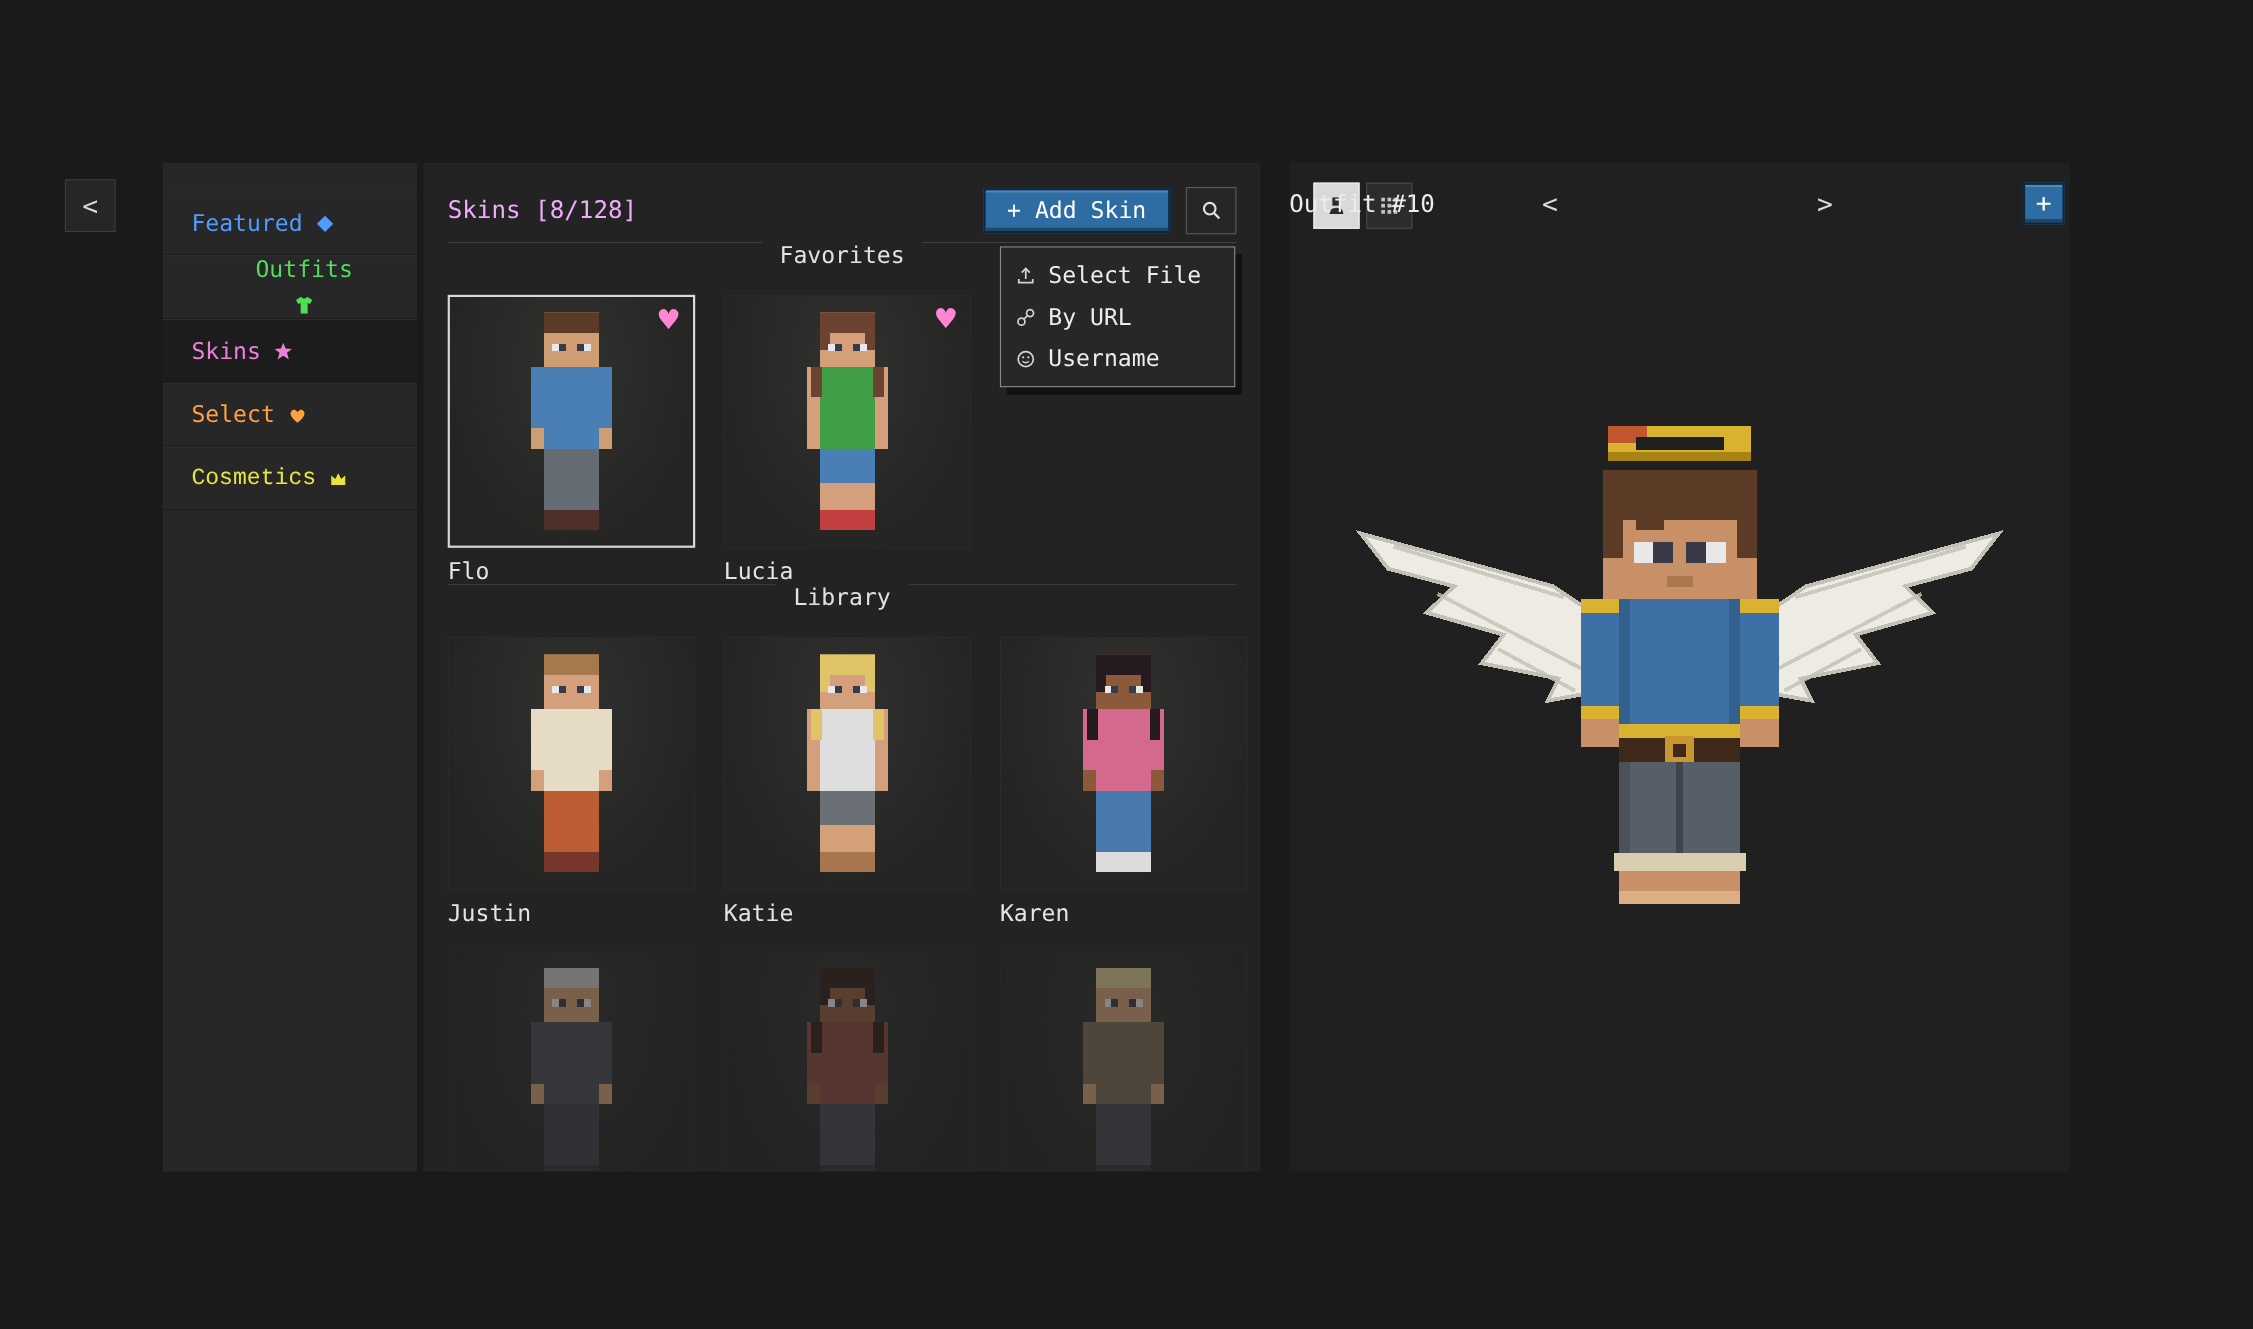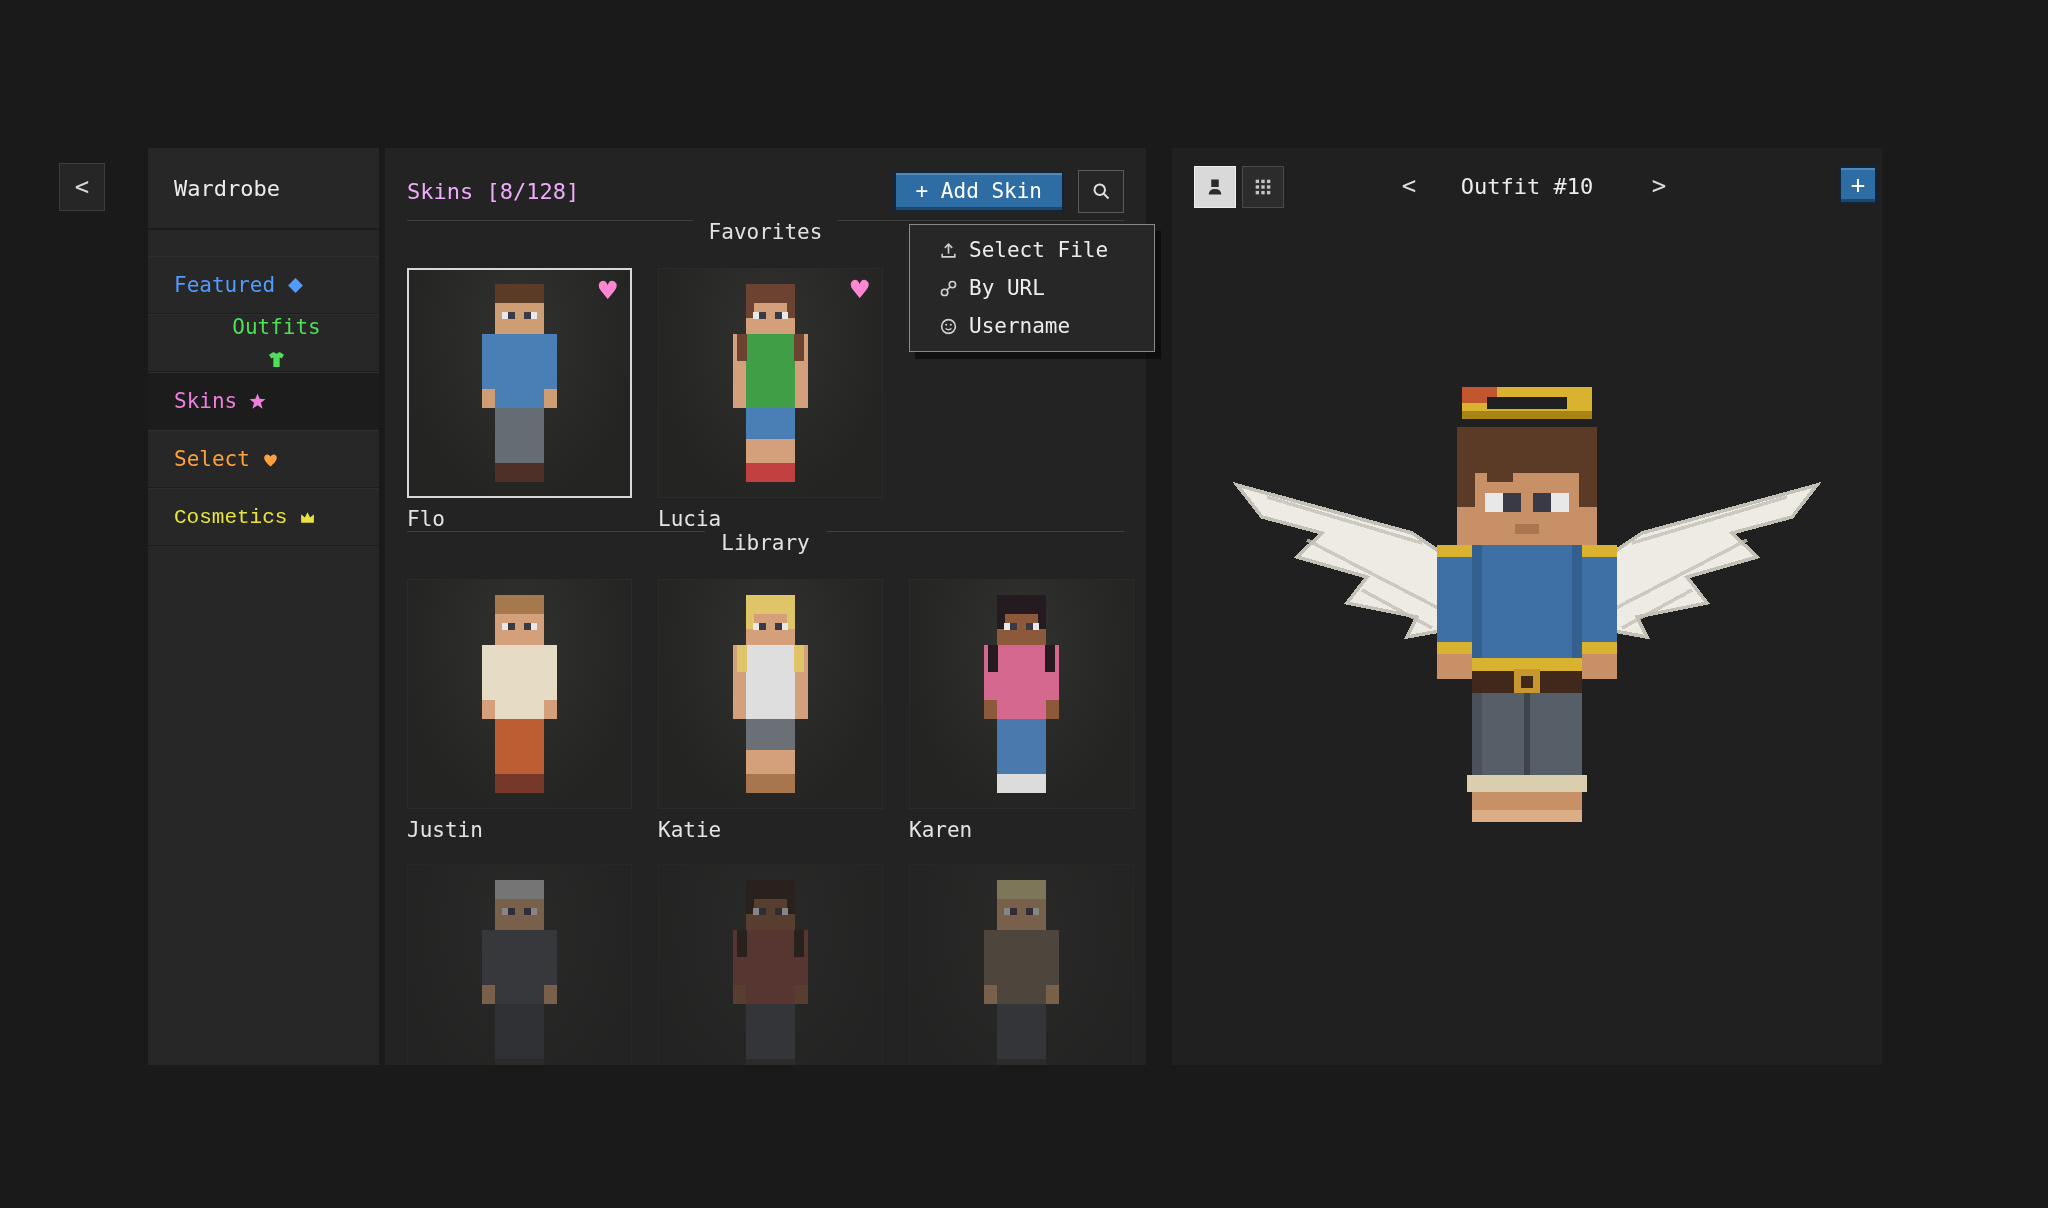--- a/index.html
+++ b/index.html
@@ -39,21 +39,21 @@
     display:flex;align-items:center;
   }
   .icon-btn{
     margin-left:14px;width:44px;height:41px;background:#262626;border:1px solid #5a5a5a;
     display:flex;align-items:center;justify-content:center;cursor:pointer;
   }
   
   .dropdown{
     position:absolute;left:909px;top:224px;width:212px;z-index:50;
     background:#272727;border:1px solid #8a8a8a;box-shadow:6px 7px 0 rgba(0,0,0,.5);
-    padding:6px 16px;
+    padding:6px 0;
   }
   .menu-item{display:flex;align-items:center;gap:11px;padding:7px 13px;font-size:21px;color:#ececec;cursor:pointer;}
   .menu-icon{width:19px;height:19px;flex:0 0 auto;}
   
   .sections{padding:0 22px;}
   .divider{display:flex;align-items:flex-start;gap:16px;font-size:21px;color:#e2e2e2;}
   .divider .line{flex:1;height:1px;background:#3f3f3f;}
   .card-grid{display:grid;grid-template-columns:repeat(3,225px);gap:22px 26px;margin-top:24px;}
   .card{
     position:relative;width:225px;height:230px;box-sizing:border-box;
@@ -65,41 +65,40 @@
   .card svg.figure{height:198px;}
   .heart{position:absolute;top:6px;right:11px;color:var(--heart);font-size:25px;
     font-family:"DejaVu Sans",sans-serif;}
   .card-name{font-size:21px;color:#e4e4e4;margin-top:9px;}
   
   .toggle-btn{position:absolute;top:18px;width:40px;height:40px;display:flex;align-items:center;justify-content:center;cursor:pointer;}
   .toggle-btn.on{background:#d9d9d9;border:1px solid #eee;}
   .toggle-btn.off{background:#2c2c2c;border:1px solid #4a4a4a;}
   .nav-arrow{position:absolute;top:20px;width:30px;height:36px;display:flex;align-items:center;justify-content:center;
     font-size:24px;color:#dcdcdc;cursor:pointer;}
-  .outfit-title{position:absolute;left:0;right:0;top:26px;text-align:center;font-size:22px;color:#ececec;}
+  .outfit-title{position:absolute;left:0;right:0;top:26px;text-align:left;font-size:22px;color:#ececec;}
   .btn-plus{
     position:absolute;right:5px;top:18px;width:38px;height:38px;
     background:var(--accent);color:#fff;font-size:24px;border:2px solid #10263c;cursor:pointer;
     box-shadow:inset 0 2px 0 rgba(255,255,255,.18), inset 0 -3px 0 rgba(0,0,0,.35);
     display:flex;align-items:center;justify-content:center;font-family:inherit;
   }
   .preview-viewport{position:absolute;left:5px;top:227px;width:700px;height:470px;cursor:grab;}
   .preview-viewport svg{width:100%;height:100%;}
 </style>
 </head>
 <body>
 
 <div class="screen">
 
   <div class="back-btn">
     <span>&lt;</span>
   </div>
 
   <div class="panel sidebar">
-    <div class="side-title">Wardrobe</div>
     <div class="side-list">
 
       <div class="side-item" style="color: rgb(79, 155, 255);">
         <span>Featured</span>
         <svg class="side-icon" viewBox="0 0 16 16">
             <polygon points="8,1 15,8 8,15 1,8" fill="currentColor"></polygon>
           </svg>
       </div>
 
       <div class="side-item" style="color: rgb(78, 222, 87); flex-direction: column;">

